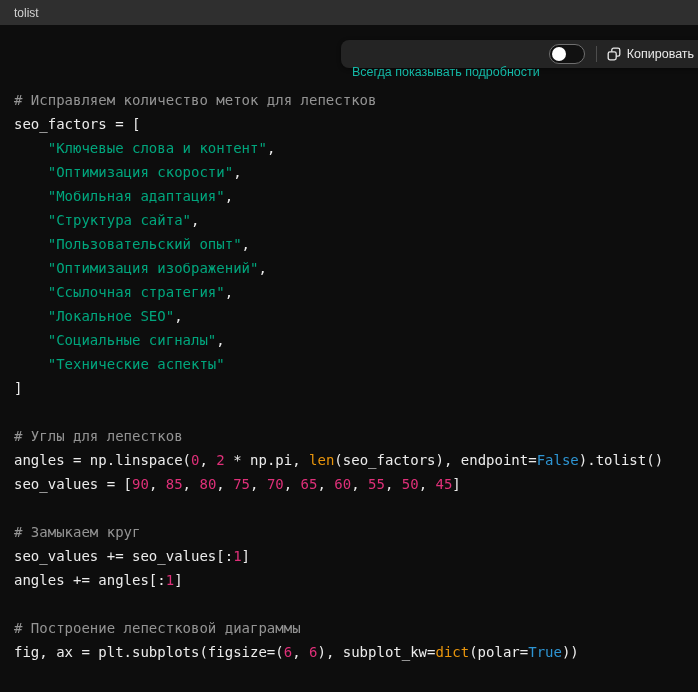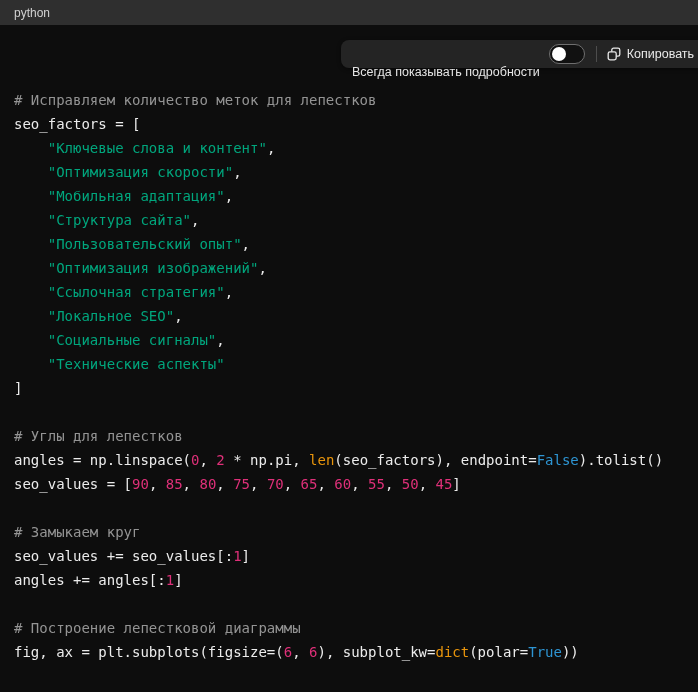--- a/index.html
+++ b/index.html
@@ -42,21 +42,21 @@
     background:#242424;
     border-radius:8px 0 0 8px;
     display:flex;
     align-items:center;
     padding-left:11px;
     box-shadow:0 1px 4px rgba(0,0,0,0.45);
     z-index:5;
   }
   .toolbar-label {
     font-size:12.5px;
-    color:#e5e5e5;
+    color:#14b8a6;
     white-space:nowrap;
     margin-top:36px;
   }
   .toggle {
     margin-left:9px;
     width:36px;
     height:20px;
     border-radius:10px;
     background:#111111;
     border:1px solid #6f6f6f;
@@ -92,21 +92,21 @@
     cursor:pointer;
     white-space:nowrap;
     padding:0 2px 0 0;
   }
   .copy-icon { display:block; }
 </style>
 </head>
 <body>
 
 <div class="code-header">
-  <span class="lang-label">python</span>
+  <span class="lang-label">tolist</span>
 </div>
 
 <div class="code-area">
   <div><div class="code-line"><span style="color: rgb(148, 148, 148);"># Исправляем количество меток для лепестков</span></div><div class="code-line"><span style="color: rgb(236, 236, 236);">seo_factors = [</span></div><div class="code-line"><span style="color: rgb(236, 236, 236);">    </span><span style="color: rgb(0, 166, 125);">"Ключевые слова и контент"</span><span style="color: rgb(236, 236, 236);">,</span></div><div class="code-line"><span style="color: rgb(236, 236, 236);">    </span><span style="color: rgb(0, 166, 125);">"Оптимизация скорости"</span><span style="color: rgb(236, 236, 236);">,</span></div><div class="code-line"><span style="color: rgb(236, 236, 236);">    </span><span style="color: rgb(0, 166, 125);">"Мобильная адаптация"</span><span style="color: rgb(236, 236, 236);">,</span></div><div class="code-line"><span style="color: rgb(236, 236, 236);">    </span><span style="color: rgb(0, 166, 125);">"Структура сайта"</span><span style="color: rgb(236, 236, 236);">,</span></div><div class="code-line"><span style="color: rgb(236, 236, 236);">    </span><span style="color: rgb(0, 166, 125);">"Пользовательский опыт"</span><span style="color: rgb(236, 236, 236);">,</span></div><div class="code-line"><span style="color: rgb(236, 236, 236);">    </span><span style="color: rgb(0, 166, 125);">"Оптимизация изображений"</span><span style="color: rgb(236, 236, 236);">,</span></div><div class="code-line"><span style="color: rgb(236, 236, 236);">    </span><span style="color: rgb(0, 166, 125);">"Ссылочная стратегия"</span><span style="color: rgb(236, 236, 236);">,</span></div><div class="code-line"><span style="color: rgb(236, 236, 236);">    </span><span style="color: rgb(0, 166, 125);">"Локальное SEO"</span><span style="color: rgb(236, 236, 236);">,</span></div><div class="code-line"><span style="color: rgb(236, 236, 236);">    </span><span style="color: rgb(0, 166, 125);">"Социальные сигналы"</span><span style="color: rgb(236, 236, 236);">,</span></div><div class="code-line"><span style="color: rgb(236, 236, 236);">    </span><span style="color: rgb(0, 166, 125);">"Технические аспекты"</span></div><div class="code-line"><span style="color: rgb(236, 236, 236);">]</span></div><div class="code-line">&nbsp;</div><div class="code-line"><span style="color: rgb(148, 148, 148);"># Углы для лепестков</span></div><div class="code-line"><span style="color: rgb(236, 236, 236);">angles = np.linspace(</span><span style="color: rgb(223, 48, 121);">0</span><span style="color: rgb(236, 236, 236);">, </span><span style="color: rgb(223, 48, 121);">2</span><span style="color: rgb(236, 236, 236);"> * np.pi, </span><span style="color: rgb(233, 149, 12);">len</span><span style="color: rgb(236, 236, 236);">(seo_factors), endpoint=</span><span style="color: rgb(46, 149, 211);">False</span><span style="color: rgb(236, 236, 236);">).tolist()</span></div><div class="code-line"><span style="color: rgb(236, 236, 236);">seo_values = [</span><span style="color: rgb(223, 48, 121);">90</span><span style="color: rgb(236, 236, 236);">, </span><span style="color: rgb(223, 48, 121);">85</span><span style="color: rgb(236, 236, 236);">, </span><span style="color: rgb(223, 48, 121);">80</span><span style="color: rgb(236, 236, 236);">, </span><span style="color: rgb(223, 48, 121);">75</span><span style="color: rgb(236, 236, 236);">, </span><span style="color: rgb(223, 48, 121);">70</span><span style="color: rgb(236, 236, 236);">, </span><span style="color: rgb(223, 48, 121);">65</span><span style="color: rgb(236, 236, 236);">, </span><span style="color: rgb(223, 48, 121);">60</span><span style="color: rgb(236, 236, 236);">, </span><span style="color: rgb(223, 48, 121);">55</span><span style="color: rgb(236, 236, 236);">, </span><span style="color: rgb(223, 48, 121);">50</span><span style="color: rgb(236, 236, 236);">, </span><span style="color: rgb(223, 48, 121);">45</span><span style="color: rgb(236, 236, 236);">]</span></div><div class="code-line">&nbsp;</div><div class="code-line"><span style="color: rgb(148, 148, 148);"># Замыкаем круг</span></div><div class="code-line"><span style="color: rgb(236, 236, 236);">seo_values += seo_values[:</span><span style="color: rgb(223, 48, 121);">1</span><span style="color: rgb(236, 236, 236);">]</span></div><div class="code-line"><span style="color: rgb(236, 236, 236);">angles += angles[:</span><span style="color: rgb(223, 48, 121);">1</span><span style="color: rgb(236, 236, 236);">]</span></div><div class="code-line">&nbsp;</div><div class="code-line"><span style="color: rgb(148, 148, 148);"># Построение лепестковой диаграммы</span></div><div class="code-line"><span style="color: rgb(236, 236, 236);">fig, ax = plt.subplots(figsize=(</span><span style="color: rgb(223, 48, 121);">6</span><span style="color: rgb(236, 236, 236);">, </span><span style="color: rgb(223, 48, 121);">6</span><span style="color: rgb(236, 236, 236);">), subplot_kw=</span><span style="color: rgb(233, 149, 12);">dict</span><span style="color: rgb(236, 236, 236);">(polar=</span><span style="color: rgb(46, 149, 211);">True</span><span style="color: rgb(236, 236, 236);">))</span></div><div class="code-line">&nbsp;</div><div class="code-line"></div></div>
 </div>
 
 <div class="float-toolbar">
   <span class="toolbar-label">Всегда показывать подробности</span>
   <div class="toggle">
     <div class="toggle-knob"></div>

